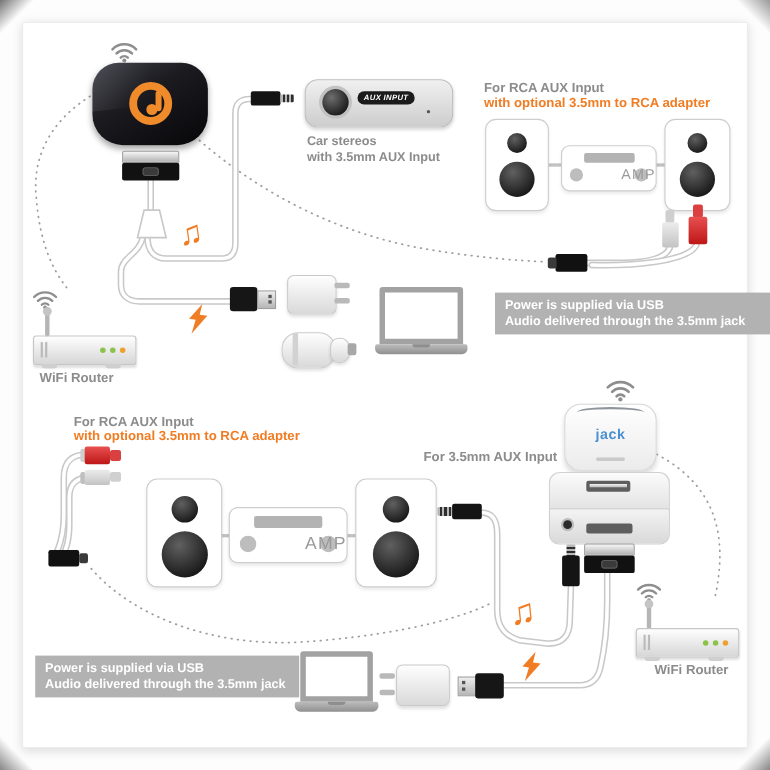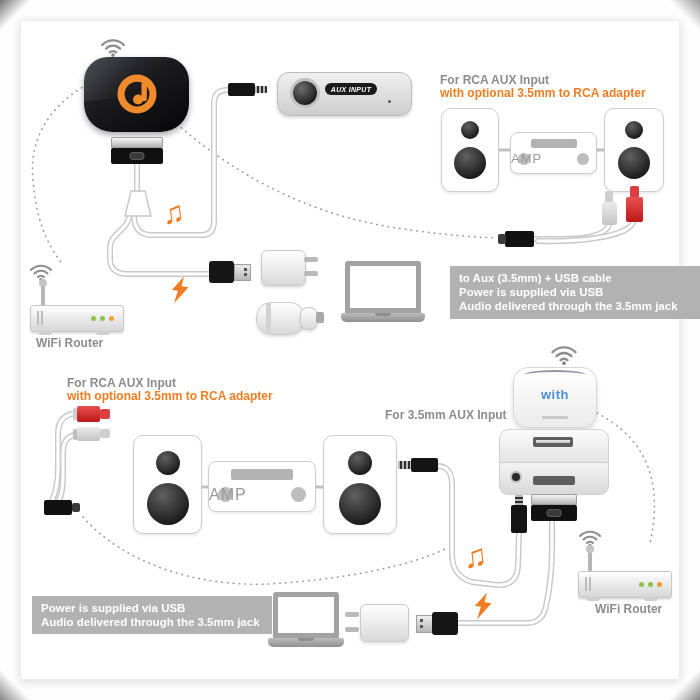--- a/index.html
+++ b/index.html
@@ -37,21 +37,21 @@
         box-shadow:0 0 0 3px #c2c2c2;}
   .pill{position:absolute;background:#1b1b1b;border-radius:7px;color:#fff;font-style:italic;font-weight:bold;
         font-size:7px;letter-spacing:.3px;display:flex;align-items:center;justify-content:center;}
   
   .spk{background:#fff;border:1.5px solid #cdcdcd;border-radius:10px;box-shadow:0 2px 3px rgba(0,0,0,.08);}
   .drv{position:absolute;left:50%;transform:translateX(-50%);border-radius:50%;
        background:radial-gradient(circle at 38% 30%,#606060,#1a1a1a 75%);}
   .amp{background:#fff;border:1.5px solid #cdcdcd;border-radius:8px;box-shadow:0 2px 3px rgba(0,0,0,.08);}
   .amp-bar{position:absolute;left:50%;transform:translateX(-50%);background:#b3b3b3;border-radius:2px;}
   .amp-knob{position:absolute;border-radius:50%;background:#bdbdbd;}
-  .amp-txt{position:absolute;left:0;right:0;text-align:left;color:#9a9a9a;letter-spacing:1px;}
+  .amp-txt{position:absolute;left:0;right:0;text-align:right;color:#9a9a9a;letter-spacing:1px;}
   
   .t-gray{color:#8c8c8c;font-weight:bold;font-size:12px;line-height:13px;}
   .t-orange{color:#f07d24;font-weight:bold;font-size:12px;line-height:13px;}
   .caption{color:#8c8c8c;font-weight:600;font-size:11.5px;line-height:13.5px;}
   .ibox{background:#b2b2b2;color:#fff;font-weight:bold;font-size:11.5px;line-height:14.2px;padding:5px 9px;z-index:3;}
   .ipre{color:#8b8b8b;}
   
   .router .body{position:absolute;width:92px;height:25px;border-radius:3px;border:1px solid #c6c6c6;
         background:linear-gradient(#fefefe,#d6d6d6);box-shadow:0 2px 2px rgba(0,0,0,.12);}
   .router .ant{position:absolute;width:4px;height:22px;background:#b5b5b5;border-radius:2px;}
@@ -155,20 +155,24 @@
   <div class="dev">
     <div class="jack35-body" style="left:228px;top:83px;width:27px;height:13px"></div>
     <div class="jack35-tipH" style="left:255px;top:86px;width:12px;height:7px"></div>
   </div>
 
   <div class="dev stereo" style="left:277px;top:72px">
     <div class="knob" style="left:15px;top:8px;width:24px;height:24px"></div>
     <div class="pill" style="left:47px;top:10px;width:52px;height:12px">AUX INPUT</div>
     <div class="abs" style="left:110px;top:27px;width:3px;height:3px;border-radius:50%;background:#555"></div>
   </div>
+  <div class="dev caption" style="left:279px;top:123px">
+    <div>Car stereos</div>
+    <div>with 3.5mm AUX Input</div>
+  </div>
 
   <div class="dev" style="left:440px;top:74px">
     <div class="t-gray">For RCA AUX Input</div>
     <div class="t-orange">with optional 3.5mm to RCA adapter</div>
   </div>
 
   <div class="dev spk" style="left:441px;top:108px;width:56px;height:82px">
     <div class="drv" style="top:12px;width:18px;height:18px"></div>
     <div class="drv" style="top:38px;width:32px;height:32px"></div>
   </div>
@@ -186,21 +190,20 @@
   <div class="dev">
     <div class="rca-body" style="left:605px;top:191px;width:8px;height:12px;background:#cfcfcf"></div>
     <div class="rca-body" style="left:602px;top:202px;width:15px;height:23px;background:linear-gradient(#ececec,#c3c3c3)"></div>
     <div class="rca-body" style="left:630px;top:186px;width:9px;height:12px;background:#da4040"></div>
     <div class="rca-body" style="left:626px;top:197px;width:17px;height:25px;background:linear-gradient(#e85050,#bd1717)"></div>
     <div class="rca-body" style="left:505px;top:231px;width:29px;height:16px;background:#111"></div>
     <div class="rca-body" style="left:498px;top:234px;width:8px;height:10px;background:#3a3a3a"></div>
   </div>
 
   <div class="dev ibox" style="left:450px;top:266px;width:236px">
-    <div>to Aux (3.5mm) + USB cable</div>
     <div>Power is supplied via USB</div>
     <div>Audio delivered through the 3.5mm jack</div>
   </div>
 
   <div class="dev router" style="left:24px;top:262px;width:110px;height:90px">
     <svg class="abs" style="left:4px;top:0" width="26" height="20" viewBox="0 0 26 20">
       <g stroke="#8e8e8e" stroke-width="2.1" fill="none" stroke-linecap="round">
         <path d="M3 8 A14 14 0 0 1 23 8"></path>
           <path d="M6.5 11.5 A9 9 0 0 1 19.5 11.5"></path>
           <path d="M10 15 A4.2 4.2 0 0 1 16 15"></path>
@@ -288,21 +291,21 @@
 
   <svg class="dev" style="left:549px;top:343px" width="30" height="23" viewBox="0 0 26 20">
     <g stroke="#8e8e8e" stroke-width="2.1" fill="none" stroke-linecap="round">
       <path d="M3 8 A14 14 0 0 1 23 8"></path>
         <path d="M6.5 11.5 A9 9 0 0 1 19.5 11.5"></path>
         <path d="M10 15 A4.2 4.2 0 0 1 16 15"></path>
     </g>
       <circle cx="13" cy="17.5" r="1.7" fill="#8e8e8e"></circle>
   </svg>
   <div class="dev skye" style="left:513px;top:367px">
-    <div class="brand">with</div>
+    <div class="brand">jack</div>
     <div class="certs"></div>
   </div>
   <div class="dev">
     <div class="dock-top" style="left:499px;top:429px;width:108px;height:34px"></div>
     <div class="slot-dark" style="left:533px;top:437px;width:40px;height:10px">
         <i></i>
       </div>
     <div class="dock-front" style="left:499px;top:462px;width:108px;height:31px"></div>
     <div class="hole" style="left:512px;top:473px;width:8px;height:8px"></div>
     <div class="slot-dark" style="left:533px;top:476px;width:42px;height:9px"></div>

